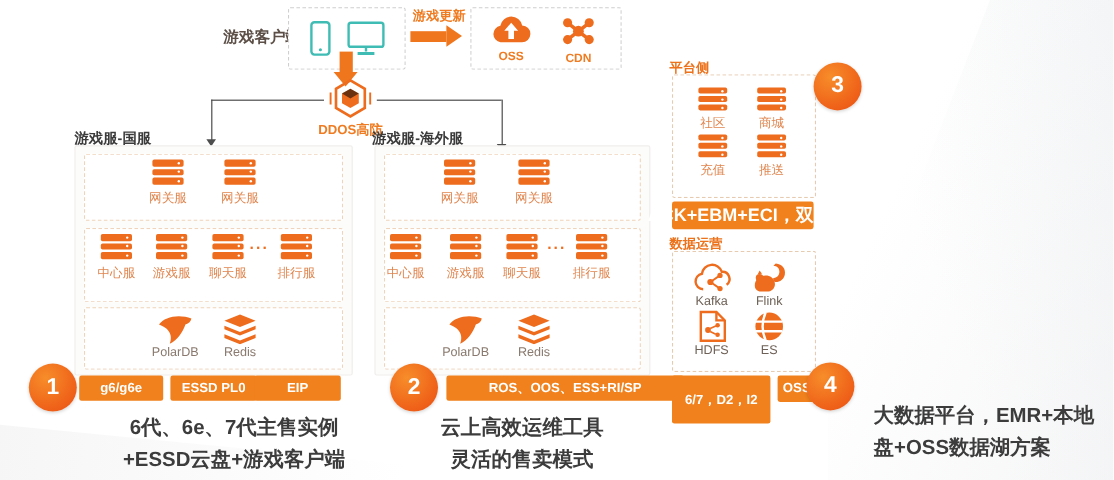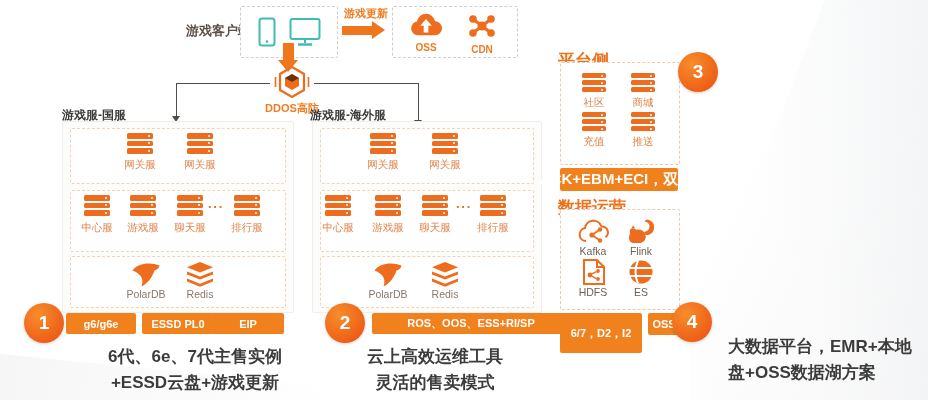--- a/index.html
+++ b/index.html
@@ -11,21 +11,21 @@
   .facet-a{left:560px;top:0;width:368px;height:400px;background:linear-gradient(250deg,#eef0f2 0%,rgba(255,255,255,0) 45%);clip-path:polygon(100% 0,100% 100%,30% 100%,72% 0);opacity:.55;}
   .facet-b{left:0;top:336px;width:470px;height:64px;background:linear-gradient(95deg,#f0f0f0,rgba(255,255,255,0) 72%);clip-path:polygon(0 100%,0 28%,100% 100%);opacity:.6;}
   .facet-c{left:690px;top:0;width:238px;height:400px;background:linear-gradient(115deg,rgba(255,255,255,0) 30%,#ecedef 100%);opacity:.5;}
   
   .card{position:absolute;background:#fcfcfb;border:1px solid #f0eeec;border-radius:2px;}
   .sub{position:absolute;background:#fff;border:1px dashed #efd3ba;border-radius:2px;}
   .dashbox{position:absolute;background:#fff;border:1px dashed #cfcfcf;border-radius:2px;}
   .pbox{position:absolute;background:#fff;border:1px dashed #e7cbb0;border-radius:2px;}
   
   .box-title{position:absolute;font-size:12px;font-weight:bold;color:#3b3b3b;white-space:nowrap;}
-  .box-title-orange{position:absolute;font-size:17px;font-weight:bold;color:#ec721c;white-space:nowrap;}
+  .box-title-orange{position:absolute;font-size:11px;font-weight:bold;color:#ec721c;white-space:nowrap;}
   .srv-label{position:absolute;width:60px;text-align:center;font-size:10.5px;color:#e0854e;white-space:nowrap;}
   .db-label{position:absolute;width:60px;text-align:center;font-size:10.5px;color:#89796e;white-space:nowrap;}
   .data-label{position:absolute;width:60px;text-align:center;font-size:10.5px;color:#6e6157;white-space:nowrap;}
   .note{position:absolute;font-size:17px;color:#3c3c3c;font-weight:600;line-height:1.5;}
   .note.center{text-align:center;}
   .ellipsis{position:absolute;color:#ee6c1d;font-size:13px;font-weight:bold;letter-spacing:1px;}
   
   .tag{position:absolute;height:21px;background:#f0811c;color:#fff;font-weight:bold;font-size:11px;
        display:flex;align-items:center;justify-content:center;border-radius:2px;white-space:nowrap;}
   .badge{position:absolute;width:40px;height:40px;border-radius:50%;color:#fff;font-size:19px;font-weight:bold;
@@ -178,21 +178,21 @@
     </g>
   </svg>
   <div class="db-label" style="left:170px;top:288px;">Redis</div>
 
   <div class="tag" style="left:66px;top:313px;width:70px;">g6/g6e</div>
   <div class="tag" style="left:142px;top:313px;width:72px;">ESSD PL0</div>
   <div class="tag" style="left:212px;top:313px;width:72px;">EIP</div>
   <div class="badge" style="left:24px;top:303px;">1</div>
   <div class="note center" style="left:70px;top:344px;width:250px;">
     <div>6代、6e、7代主售实例</div>
-    <div>+ESSD云盘+游戏更新</div>
+    <div>+ESSD云盘+游戏客户端</div>
   </div>
 
   <div class="box-title" style="left:310px;top:107px;">游戏服-海外服</div>
   <div class="card" style="left:312px;top:121px;width:228px;height:190px;"></div>
   <div class="sub" style="left:320px;top:128px;width:212px;height:54px;"></div>
   <div class="stack" style="left:370px;top:133px;">
       <b></b>
       <b></b>
       <b></b>
     </div>

